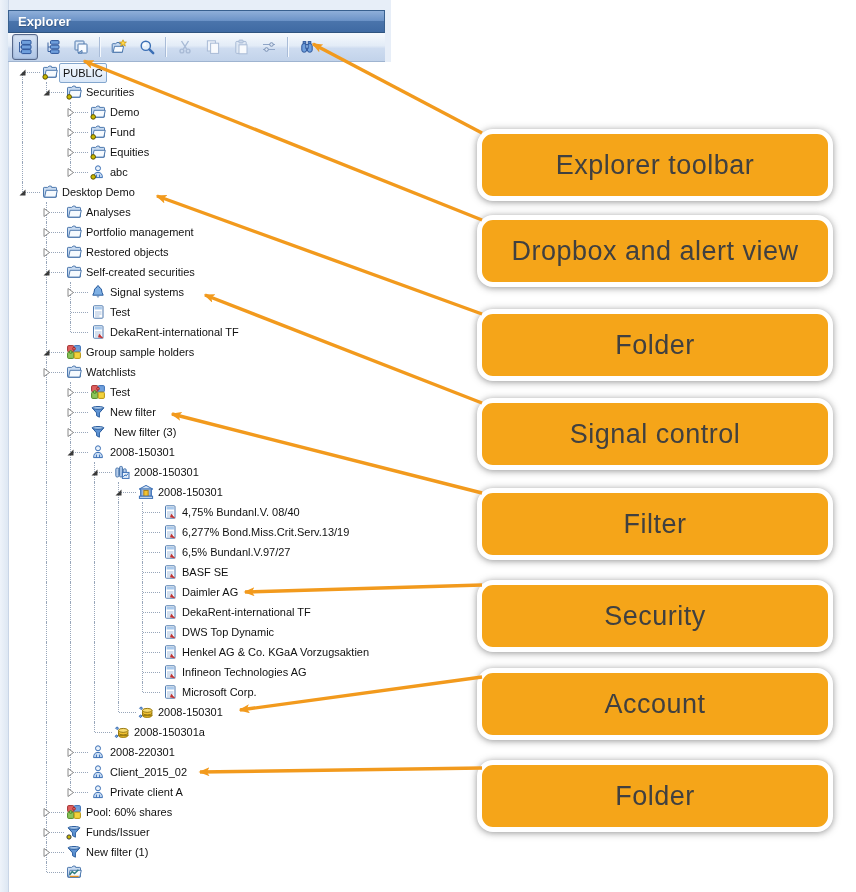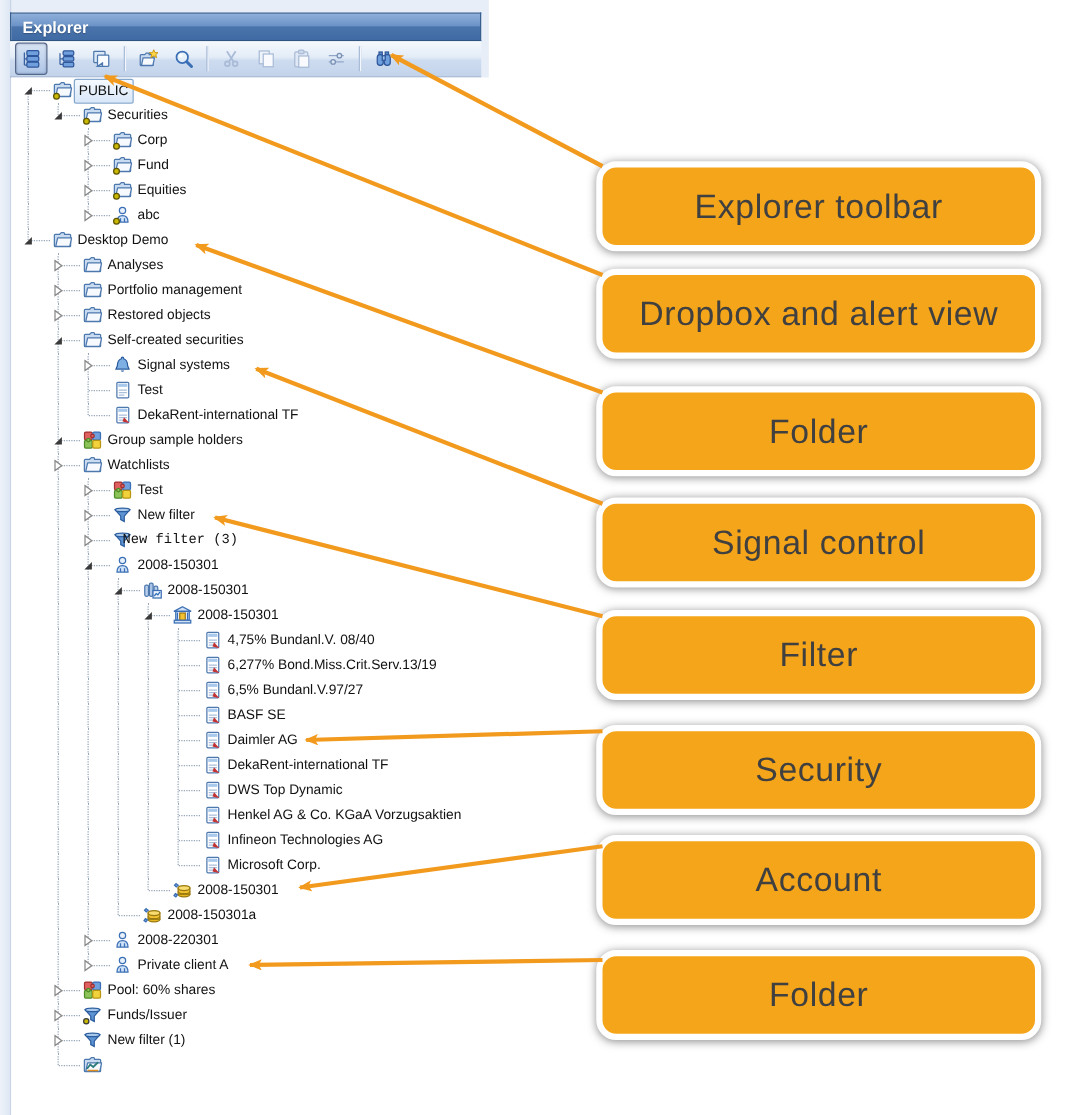--- a/index.html
+++ b/index.html
@@ -159,21 +159,21 @@
       <span class="g" style="left: 61px; top: 0px; height: 20px;"></span>
       <span class="hstub" style="left: 62px; width: 17px;"></span>
       <span class="exp" style="left: 56px;"><svg width="11" height="11" viewBox="0 0 11 11">
           <path d="M3 1.5 L8.5 5.5 L3 9.5 Z" fill="#ffffff" stroke="#8a8a8a"></path>
         </svg></span>
       <span class="ticon" style="left: 81px;"><svg width="16" height="16" viewBox="0 0 16 16" xmlns="http://www.w3.org/2000/svg">
           <path d="M1.5 12.6 V4.1 Q1.5 3.4 2.2 3.4 H5.7 L7.1 2.1 H9 Q9.6 2.1 9.6 2.8 V3.4 H13.8 Q14.5 3.4 14.5 4.1 V12.6 Q14.5 13.3 13.8 13.3 H2.2 Q1.5 13.3 1.5 12.6 Z" fill="#c9dbf1" stroke="#4e79ae"></path>
 <path d="M2.6 13.1 L4.1 6.3 H15.3 L13.8 13.1 Z" fill="#f6fafe" stroke="#4e79ae" stroke-linejoin="round"></path>
           <circle cx="3.2" cy="12.9" r="2.3" fill="#c9b800" stroke="#5d5200"></circle>
         </svg></span>
-      <span class="tlabel" style="left: 98px;">Corp</span>
+      <span class="tlabel" style="left: 98px;">Demo</span>
     </div>
     <div class="trow">
       <span class="g" style="left: 13px; top: 0px; height: 20px;"></span>
       <span class="g" style="left: 61px; top: 0px; height: 20px;"></span>
       <span class="hstub" style="left: 62px; width: 17px;"></span>
       <span class="exp" style="left: 56px;"><svg width="11" height="11" viewBox="0 0 11 11">
           <path d="M3 1.5 L8.5 5.5 L3 9.5 Z" fill="#ffffff" stroke="#8a8a8a"></path>
         </svg></span>
       <span class="ticon" style="left: 81px;"><svg width="16" height="16" viewBox="0 0 16 16" xmlns="http://www.w3.org/2000/svg">
           <path d="M1.5 12.6 V4.1 Q1.5 3.4 2.2 3.4 H5.7 L7.1 2.1 H9 Q9.6 2.1 9.6 2.8 V3.4 H13.8 Q14.5 3.4 14.5 4.1 V12.6 Q14.5 13.3 13.8 13.3 H2.2 Q1.5 13.3 1.5 12.6 Z" fill="#c9dbf1" stroke="#4e79ae"></path>
@@ -369,21 +369,21 @@
       <span class="g" style="left: 37px; top: 0px; height: 20px;"></span>
       <span class="g" style="left: 61px; top: 0px; height: 20px;"></span>
       <span class="hstub" style="left: 62px; width: 17px;"></span>
       <span class="exp" style="left: 56px;"><svg width="11" height="11" viewBox="0 0 11 11">
           <path d="M3 1.5 L8.5 5.5 L3 9.5 Z" fill="#ffffff" stroke="#8a8a8a"></path>
         </svg></span>
       <span class="ticon" style="left: 81px;"><svg width="16" height="16" viewBox="0 0 16 16" xmlns="http://www.w3.org/2000/svg">
           <path d="M2.2 3.9 L13.8 3.9 L9.4 8.9 L9.4 13.2 L6.6 11.7 L6.6 8.9 Z" fill="#5f94d4" stroke="#2b5d9e"></path>
    <ellipse cx="8" cy="3.9" rx="5.8" ry="1.4" fill="#a9c9ec" stroke="#2b5d9e"></ellipse>
         </svg></span>
-      <span class="tlabel" style="left: 86px; font-family: Liberation Mono, monospace;">New filter (3)</span>
+      <span class="tlabel" style="left: 102px;">New filter (3)</span>
     </div>
     <div class="trow">
       <span class="g" style="left: 37px; top: 0px; height: 20px;"></span>
       <span class="g" style="left: 61px; top: 0px; height: 20px;"></span>
       <span class="hstub" style="left: 62px; width: 17px;"></span>
       <span class="exp" style="left: 56px;"><svg width="11" height="11" viewBox="0 0 11 11">
           <path d="M8.5 2.5 V8.5 H2.5 Z" fill="#3a3a3a"></path>
         </svg></span>
       <span class="ticon" style="left: 81px;"><svg width="16" height="16" viewBox="0 0 16 16" xmlns="http://www.w3.org/2000/svg">
           <circle cx="8" cy="4.3" r="2.5" fill="#e8f1fb" stroke="#3b6fb5"></circle>
@@ -614,20 +614,34 @@
       <span class="hstub" style="left: 62px; width: 17px;"></span>
       <span class="exp" style="left: 56px;"><svg width="11" height="11" viewBox="0 0 11 11">
           <path d="M3 1.5 L8.5 5.5 L3 9.5 Z" fill="#ffffff" stroke="#8a8a8a"></path>
         </svg></span>
       <span class="ticon" style="left: 81px;"><svg width="16" height="16" viewBox="0 0 16 16" xmlns="http://www.w3.org/2000/svg">
           <circle cx="8" cy="4.3" r="2.5" fill="#e8f1fb" stroke="#3b6fb5"></circle>
    <path d="M3.6 13.6 Q3.6 8.4 8 8.4 Q12.4 8.4 12.4 13.6 Z" fill="#cfe2f8" stroke="#3b6fb5"></path>
    <path d="M6.4 13.6 V10.6 M9.6 13.6 V10.6" stroke="#3b6fb5" fill="none"></path>
         </svg></span>
       <span class="tlabel" style="left: 98px;">2008-220301</span>
+    </div>
+    <div class="trow">
+      <span class="g" style="left: 37px; top: 0px; height: 20px;"></span>
+      <span class="g" style="left: 61px; top: 0px; height: 20px;"></span>
+      <span class="hstub" style="left: 62px; width: 17px;"></span>
+      <span class="exp" style="left: 56px;"><svg width="11" height="11" viewBox="0 0 11 11">
+          <path d="M3 1.5 L8.5 5.5 L3 9.5 Z" fill="#ffffff" stroke="#8a8a8a"></path>
+        </svg></span>
+      <span class="ticon" style="left: 81px;"><svg width="16" height="16" viewBox="0 0 16 16" xmlns="http://www.w3.org/2000/svg">
+          <circle cx="8" cy="4.3" r="2.5" fill="#e8f1fb" stroke="#3b6fb5"></circle>
+   <path d="M3.6 13.6 Q3.6 8.4 8 8.4 Q12.4 8.4 12.4 13.6 Z" fill="#cfe2f8" stroke="#3b6fb5"></path>
+   <path d="M6.4 13.6 V10.6 M9.6 13.6 V10.6" stroke="#3b6fb5" fill="none"></path>
+        </svg></span>
+      <span class="tlabel" style="left: 98px;">Client_2015_02</span>
     </div>
     <div class="trow">
       <span class="g" style="left: 37px; top: 0px; height: 20px;"></span>
       <span class="g" style="left: 61px; top: 0px; height: 10px;"></span>
       <span class="hstub" style="left: 62px; width: 17px;"></span>
       <span class="exp" style="left: 56px;"><svg width="11" height="11" viewBox="0 0 11 11">
           <path d="M3 1.5 L8.5 5.5 L3 9.5 Z" fill="#ffffff" stroke="#8a8a8a"></path>
         </svg></span>
       <span class="ticon" style="left: 81px;"><svg width="16" height="16" viewBox="0 0 16 16" xmlns="http://www.w3.org/2000/svg">
           <circle cx="8" cy="4.3" r="2.5" fill="#e8f1fb" stroke="#3b6fb5"></circle>

